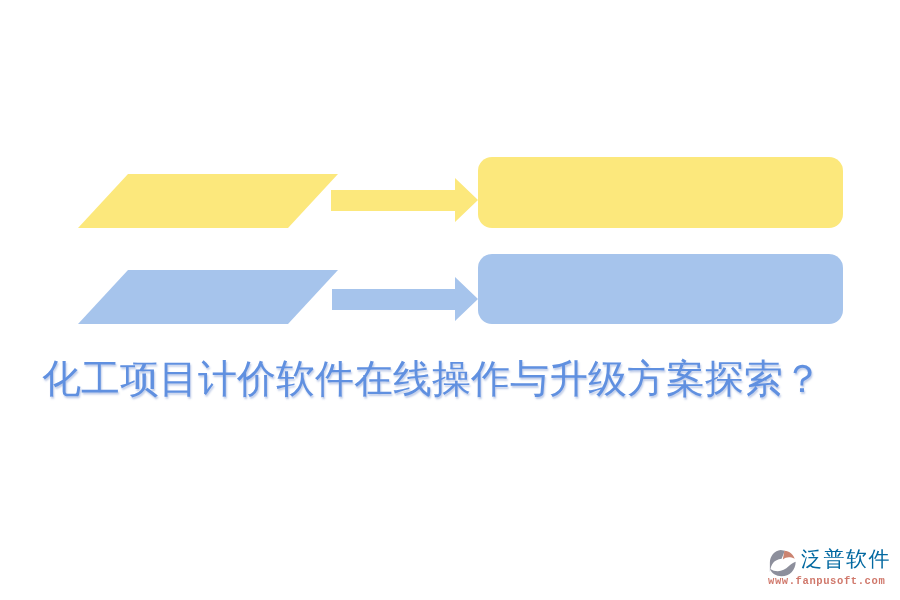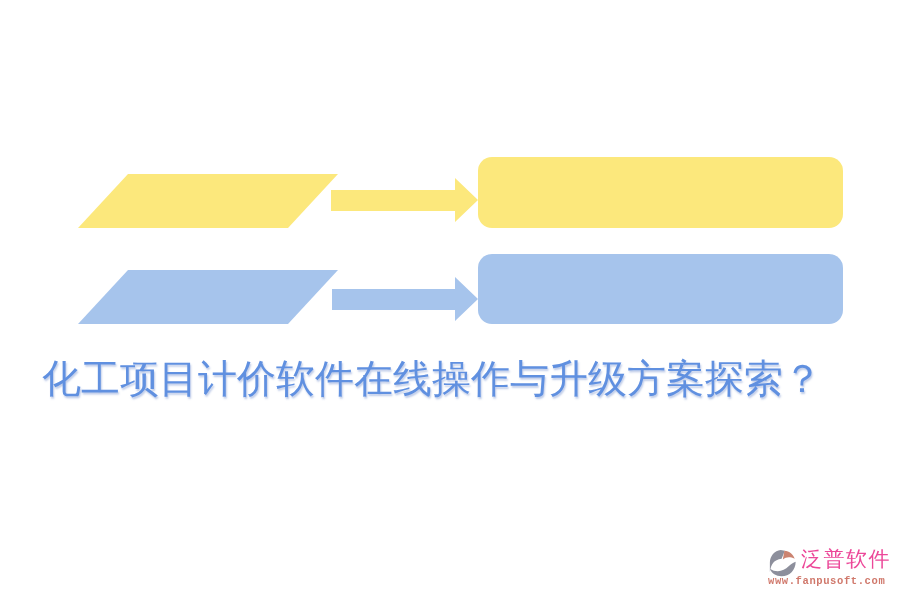--- a/index.html
+++ b/index.html
@@ -44,21 +44,21 @@
     width: 30px;
     height: 31px;
   }
   .logo-name {
     position: absolute;
     left: 33px;
     top: 3px;
     font-size: 21px;
     line-height: 22px;
     letter-spacing: 1.5px;
-    color: #ec4899;
+    color: #0369a1;
     white-space: nowrap;
   }
   .logo-url {
     position: absolute;
     left: 0;
     top: 28px;
     font-size: 10.5px;
     line-height: 12px;
     letter-spacing: 0.6px;
     color: #d0786b;

